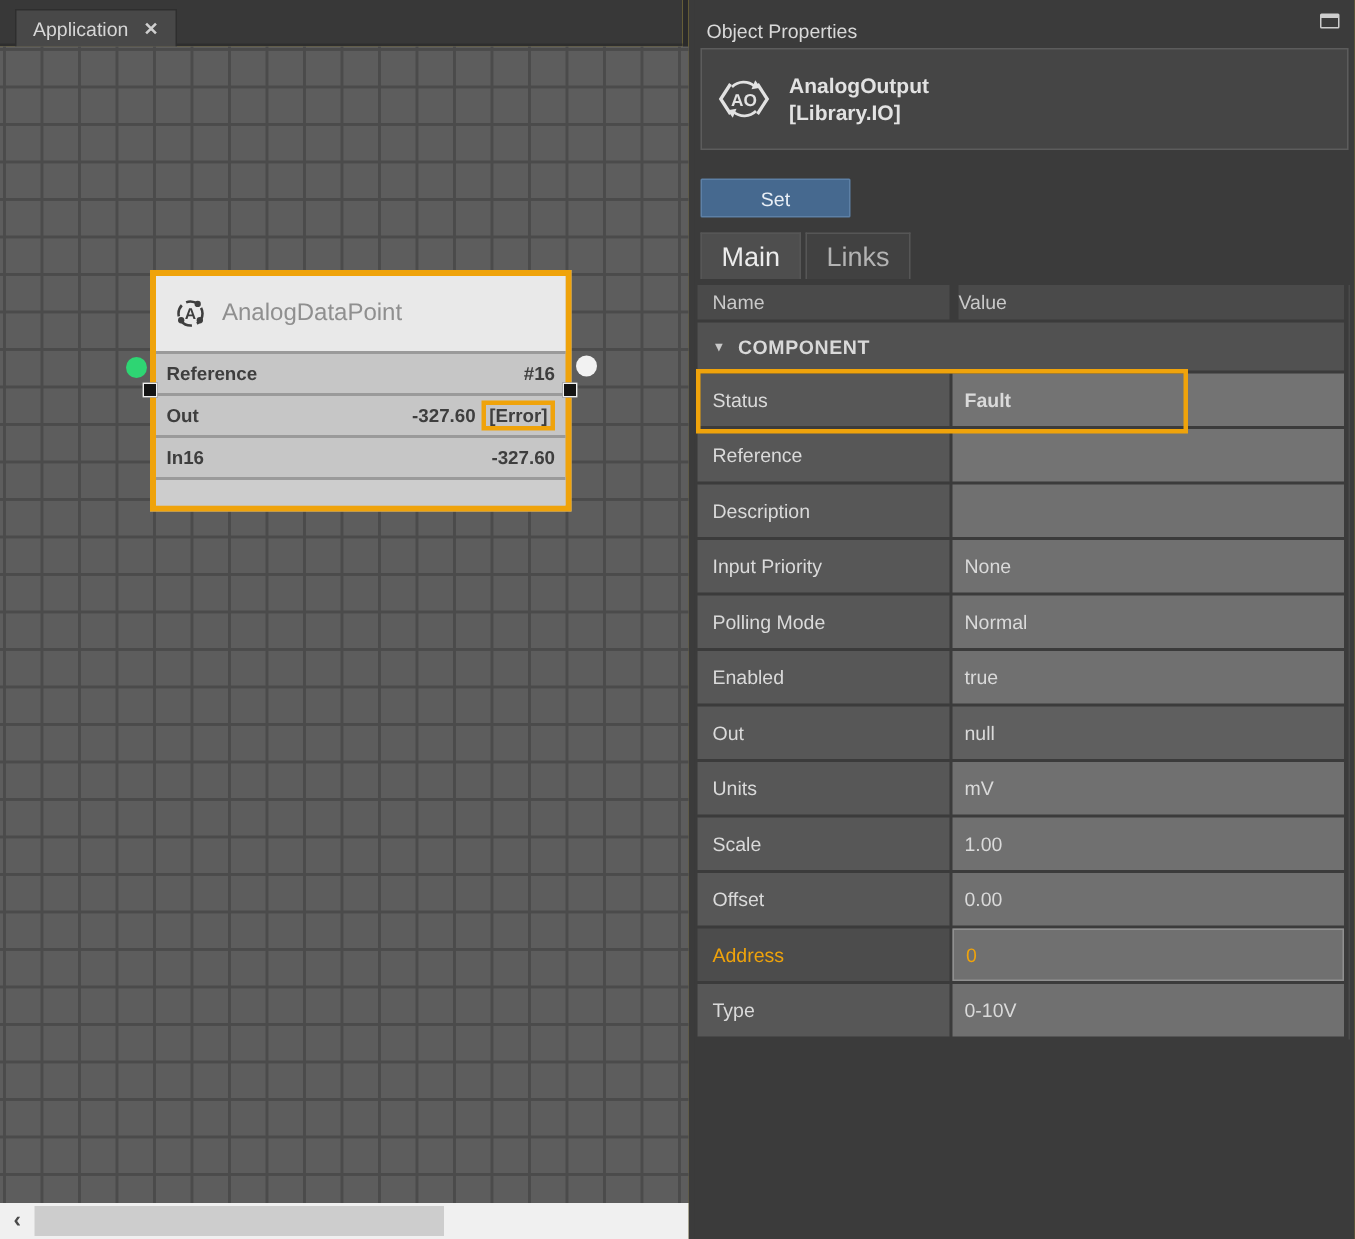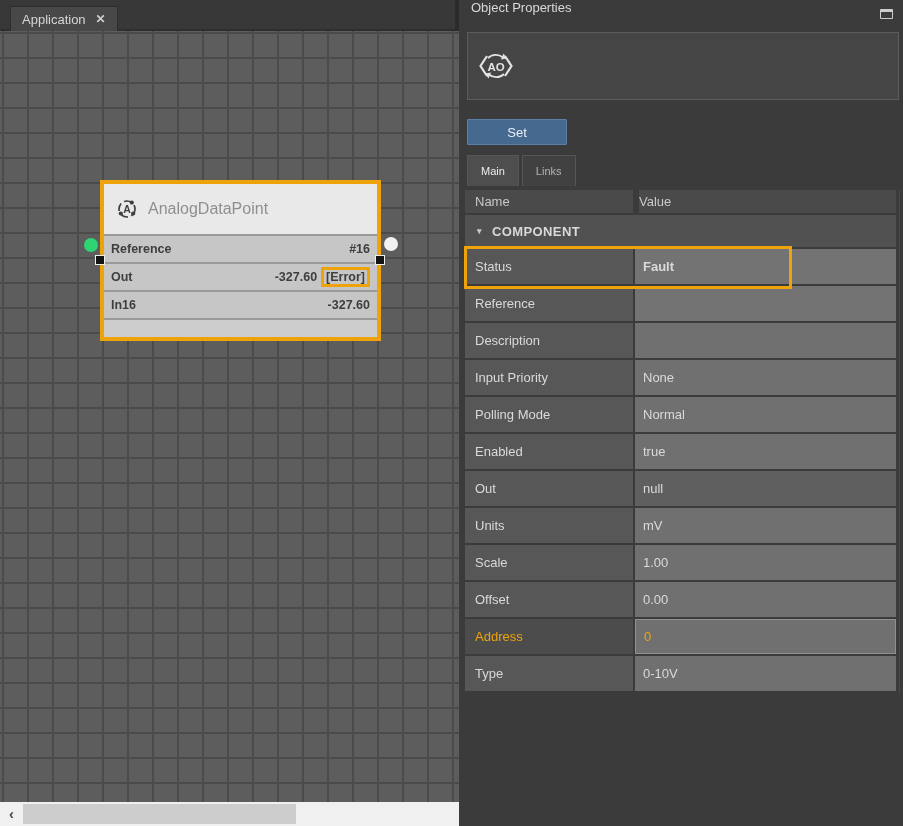--- a/index.html
+++ b/index.html
@@ -34,33 +34,33 @@
   .badge-error { border:3px solid #EFA30B; padding:0 2px; margin-left:4px; font-weight:bold; color:#3e3e3e; }
   .port { position:absolute; border-radius:50%; width:14px; height:14px; }
   .port-green { left:-20px; top:54px; background:#2ED573; }
   .port-white { left:280px; top:53px; background:#f2f2f2; }
   .handle { position:absolute; width:10px; height:10px; background:#141414; border:1px solid #f0f0f0; }
   .handle-left { left:-9px; top:71px; }
   .handle-right { left:271px; top:71px; }
 
   
   .panel { position:absolute; left:463px; top:0; width:440px; height:826px; background:#3b3b3b; }
-  .panel-titlebar { position:relative; height:28px; display:flex; align-items:flex-start; padding-left:8px; }
+  .panel-titlebar { position:relative; height:28px; display:flex; align-items:flex-end; padding-left:8px; }
   .panel-title { font-size:13px; color:#d9d9d9; }
   .win-icon { position:absolute; right:10px; top:9px; width:13px; height:10px;
               border:1px solid #cdcdcd; border-top:3px solid #cdcdcd; border-radius:1px; }
   .obj-card { position:absolute; left:4px; top:32px; width:432px; height:68px; background:#454545;
               border:1px solid #5c5c5c; display:flex; align-items:center; gap:12px; padding-left:10px; }
   .obj-text { display:flex; flex-direction:column; line-height:1.3; }
   .obj-name, .obj-lib { font-size:14px; font-weight:bold; color:#e2e2e2; }
   .set-btn { position:absolute; left:4px; top:119px; width:100px; height:26px; background:#46698F;
              border:1px solid #5d80a6; border-radius:1px; color:#e9eff6; font-size:13px;
              display:flex; align-items:center; justify-content:center; cursor:pointer; }
   .ptabs { position:absolute; left:4px; top:155px; height:31px; display:flex; gap:3px; }
-  .ptab { display:flex; align-items:center; padding:6px 13px; font-size:11px; border:1px solid #565656; border-bottom:none; }
+  .ptab { display:flex; align-items:center; padding:6px 13px; font-size:18px; border:1px solid #565656; border-bottom:none; }
   .ptab.active { background:#4e4e4e; color:#ececec; }
   .ptab.inactive { background:#414141; color:#b3b3b3; }
 
   .ptable { position:absolute; left:2px; top:190px; width:431px; }
   .phead { display:flex; gap:6px; height:23px; margin-bottom:2px; }
   .phead-cell { background:#4a4a4a; color:#c9c9c9; font-size:13px; display:flex; align-items:center; }
   .phead-name { width:168px; padding-left:10px; }
   .phead-value { flex:1; }
   .pgroup { height:32px; margin-bottom:2px; background:#515151; display:flex; align-items:center; gap:10px;
             padding-left:12px; color:#d9d9d9; font-weight:bold; font-size:13px; letter-spacing:0.4px; }
@@ -140,20 +140,24 @@
     <div class="obj-card">
       <svg width="36" height="36" viewBox="0 0 36 36">
         <polyline points="9,8 2.5,18 9,28" fill="none" stroke="#e2e2e2" stroke-width="2.2"></polyline>
         <polyline points="27,8 33.5,18 27,28" fill="none" stroke="#e2e2e2" stroke-width="2.2"></polyline>
         <path d="M10,10 A11 11 0 0 1 25,9.5" fill="none" stroke="#e2e2e2" stroke-width="1.8"></path>
         <polygon points="25.5,5.5 29,10.5 23,11.5" fill="#e2e2e2"></polygon>
         <path d="M26,26 A11 11 0 0 1 11,26.5" fill="none" stroke="#e2e2e2" stroke-width="1.8"></path>
         <polygon points="10.5,30.5 7,25.5 13,24.5" fill="#e2e2e2"></polygon>
         <text x="18" y="22.5" font-size="11.5" font-weight="bold" fill="#e2e2e2" text-anchor="middle" font-family="Liberation Sans, sans-serif">AO</text>
       </svg>
+      <div class="obj-text">
+        <span class="obj-name">AnalogOutput</span>
+        <span class="obj-lib">[Library.IO]</span>
+      </div>
     </div>
 
     <div class="set-btn">Set</div>
 
     <div class="ptabs">
       <div class="ptab active">Main</div>
       <div class="ptab inactive">Links</div>
     </div>
 
     <div class="ptable">

